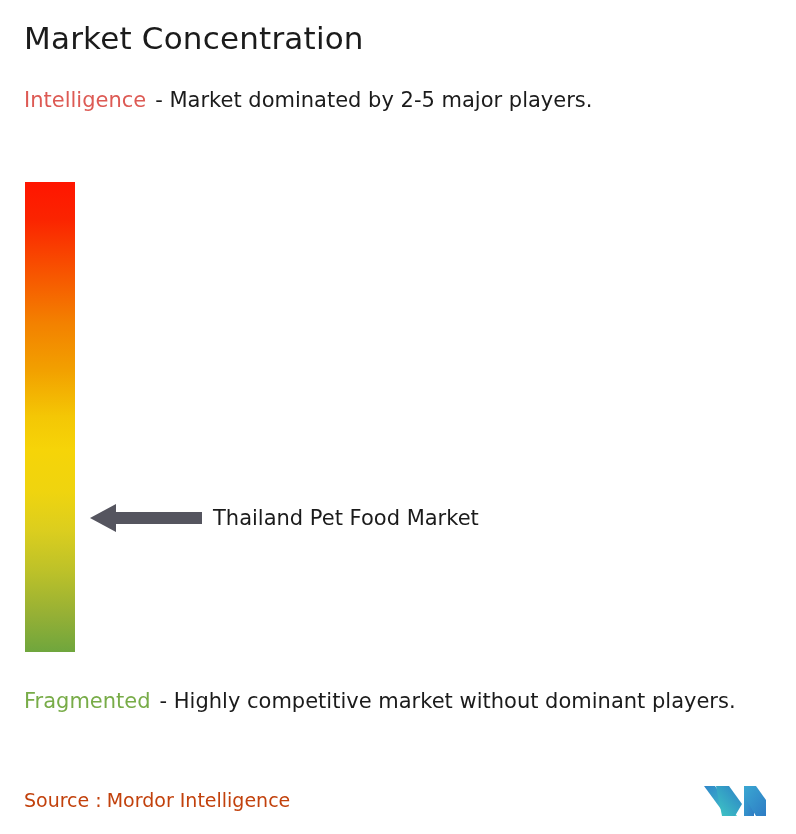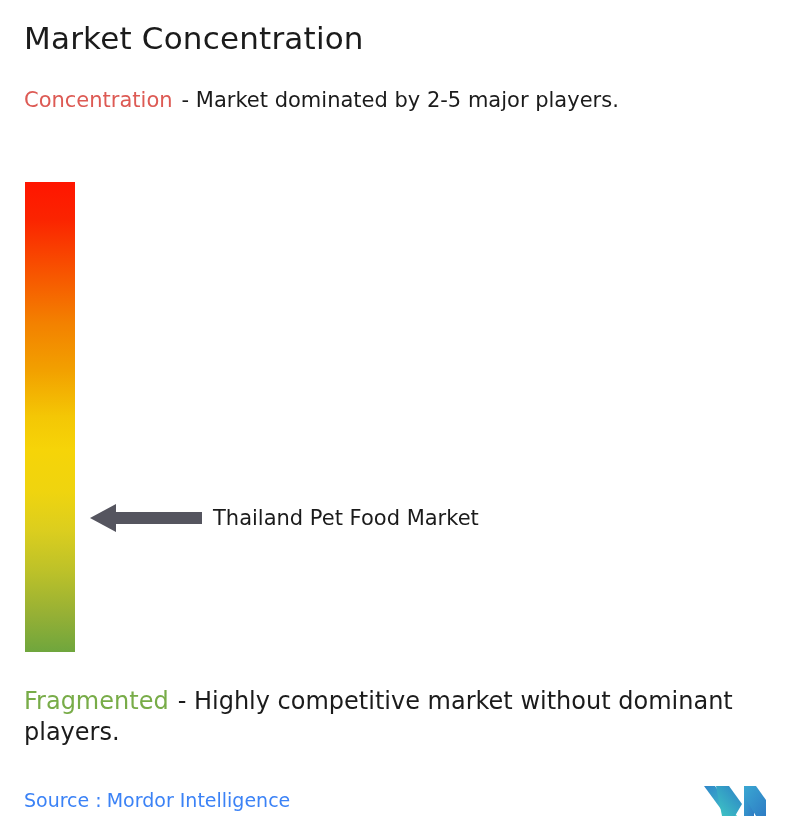--- a/index.html
+++ b/index.html
@@ -106,58 +106,58 @@
     margin-left: 11px;
     line-height: 1;
   }
 
   
   .caption-bottom {
     position: absolute;
     left: 24px;
     top: 686px;
     width: 760px;
-    font-size: 24px;
+    font-size: 21px;
     line-height: 31px;
     color: #1b1b1b;
   }
 
   
   .source-row {
     position: absolute;
     left: 24px;
     top: 780px;
     width: 748px;
     display: flex;
     align-items: center;
     justify-content: space-between;
   }
   .source-text {
     font-size: 19px;
-    color: #3b82f6;
+    color: #c2410c;
     white-space: nowrap;
   }
   .source-text .src-label { margin-right: 5px; }
   .brand-logo {
     display: block;
     width: 62px;
     height: 40px;
     flex: 0 0 auto;
     margin-right: 6px;
   }
 </style>
 </head>
 <body>
 
 <div class="page">
 
   <div class="chart-title">Market Concentration</div>
 
   <div class="caption-top">
-    <span class="term-consolidated">Concentration</span><span class="caption-sep"></span><span>- Market dominated by 2-5 major players.</span>
+    <span class="term-consolidated">Intelligence</span><span class="caption-sep"></span><span>- Market dominated by 2-5 major players.</span>
   </div>
 
   <div class="scale-wrap">
     <div class="scale-bar"></div>
   </div>
 
   <div class="pointer">
     <svg class="pointer-arrow" viewBox="0 0 112 30" preserveAspectRatio="none">
       <polygon points="0,15 26,1 26,9 112,9 112,21 26,21 26,29" fill="#55555F"></polygon>
     </svg>

